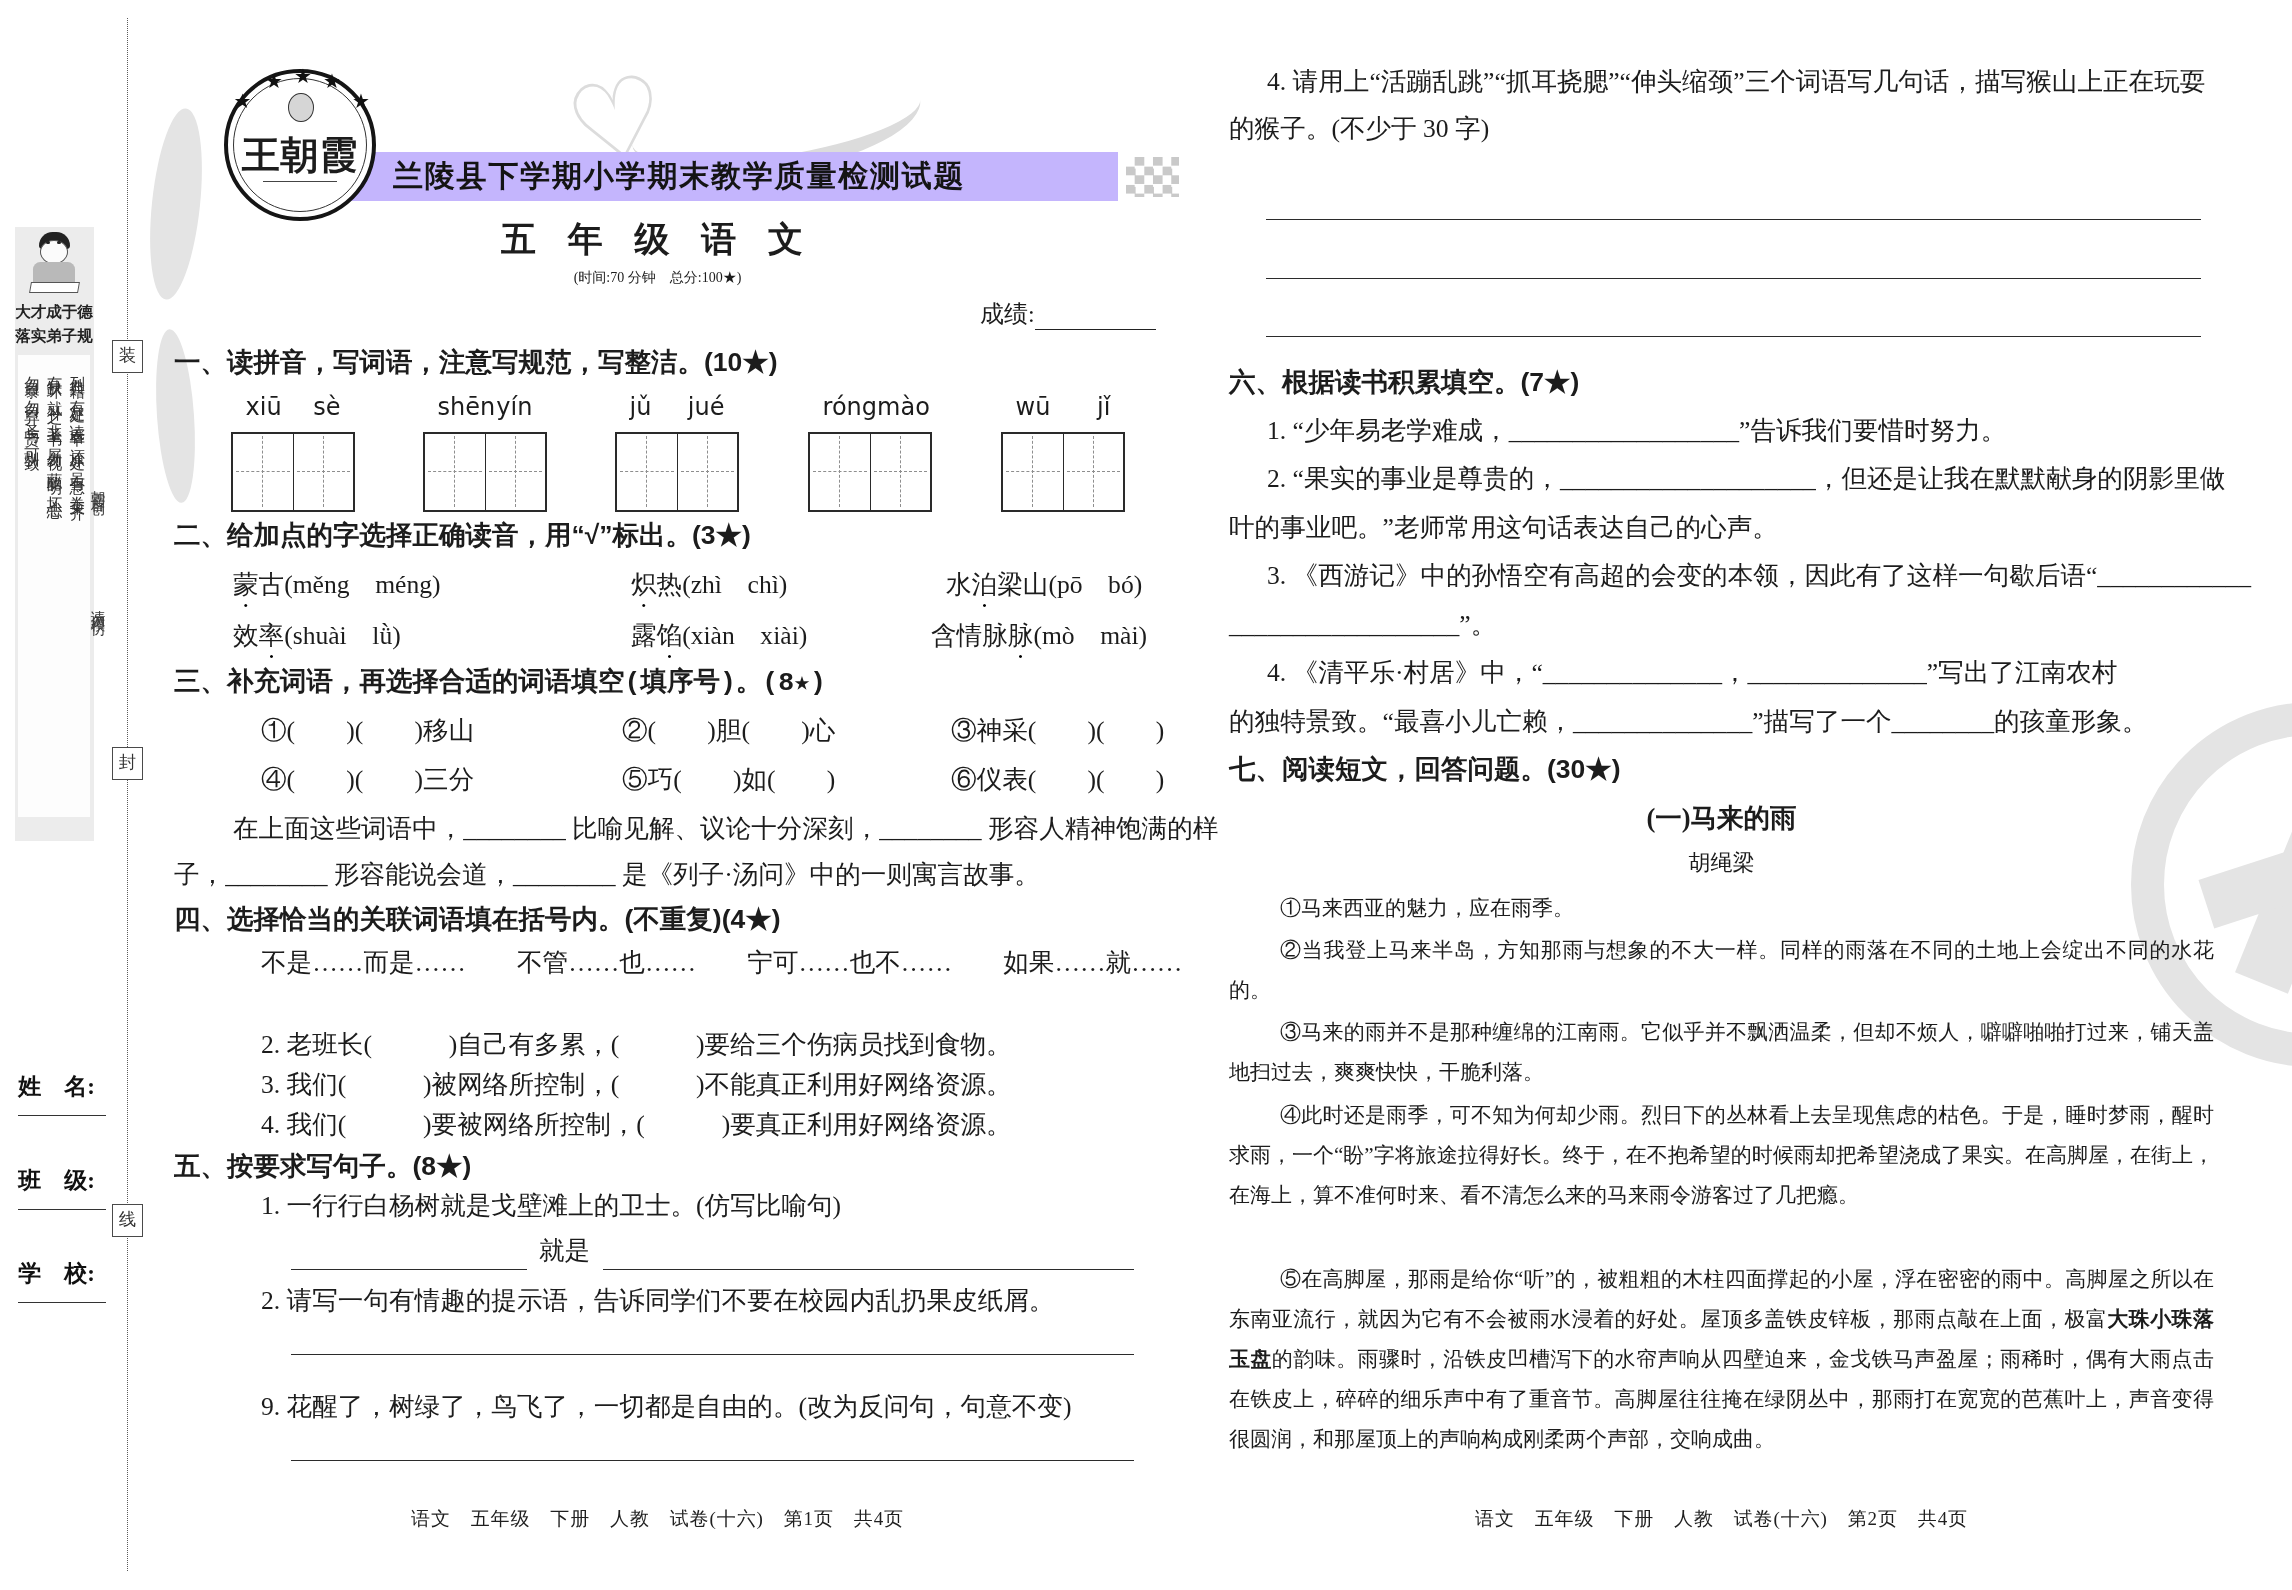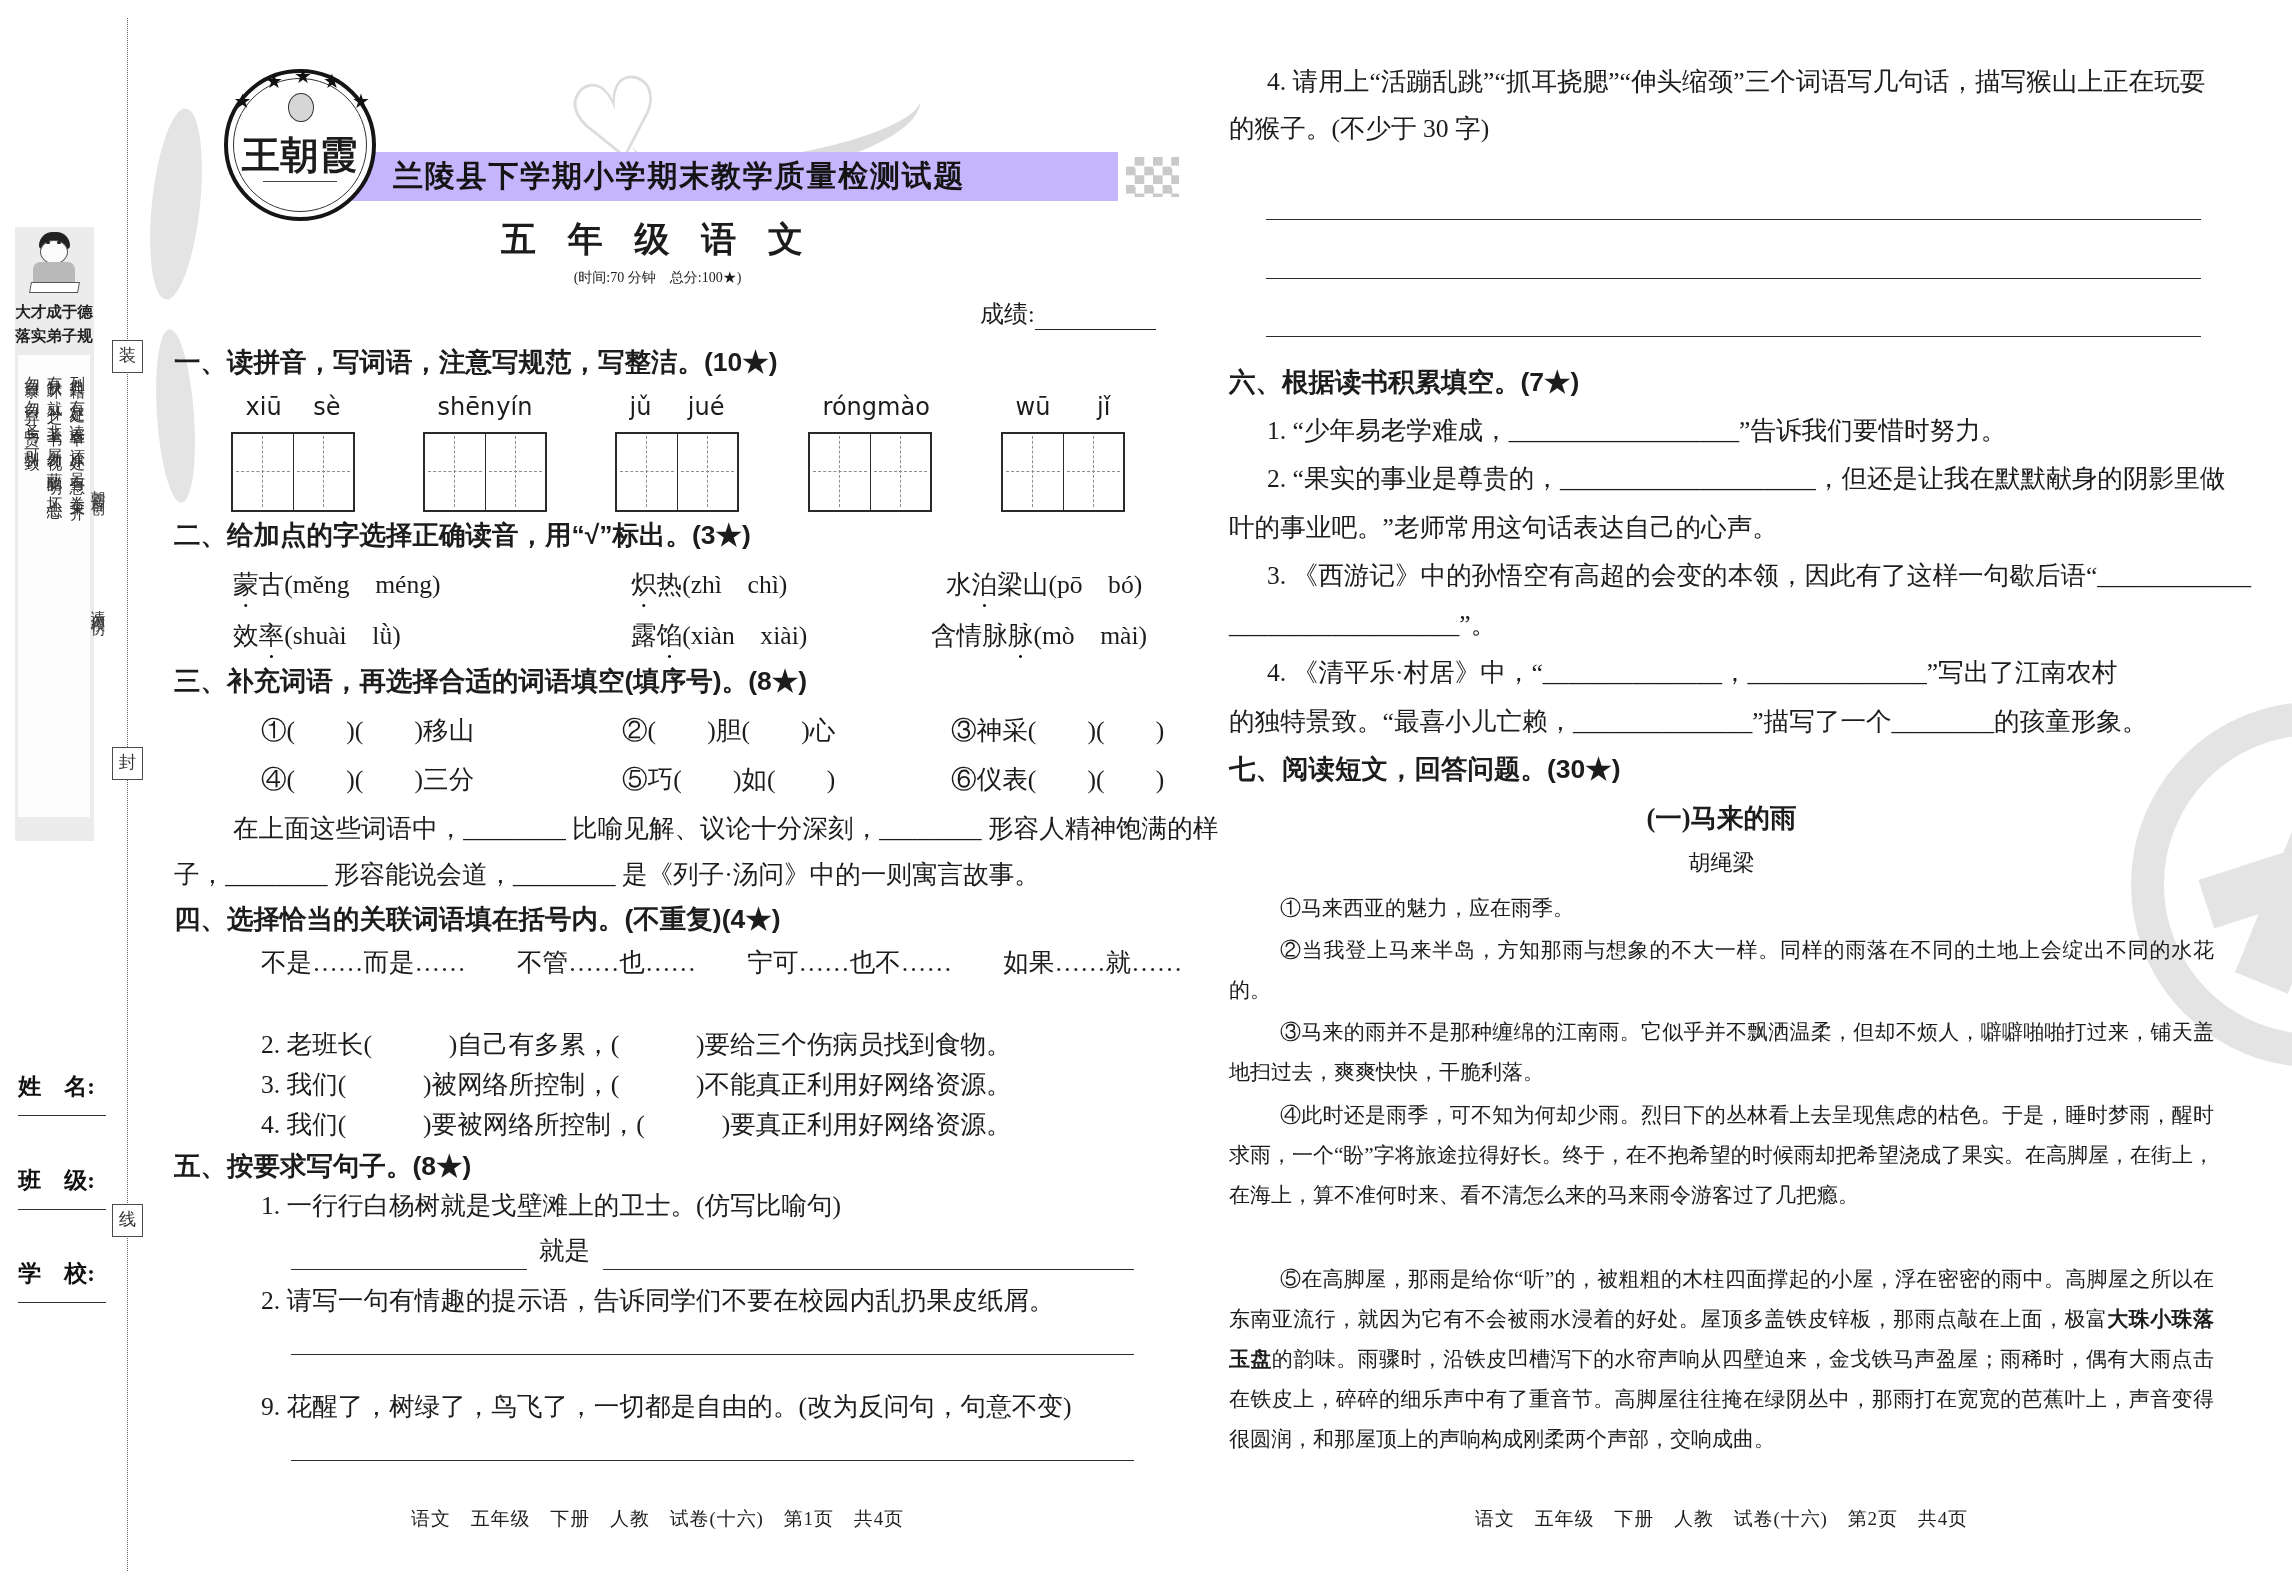--- a/index.html
+++ b/index.html
@@ -269,21 +269,21 @@
   </div>
 
   <div class="abs heading" style="top:517px; left:0;">二、给加点的字选择正确读音，用“√”标出。(3★)</div>
   <div class="abs body-line" style="top:567px; left:59px;"><span></span><span class="dot-char">蒙</span><span>古(měng　méng)</span></div>
   <div class="abs body-line" style="top:567px; left:457px;"><span></span><span class="dot-char">炽</span><span>热(zhì　chì)</span></div>
   <div class="abs body-line" style="top:567px; left:772px;"><span>水</span><span class="dot-char">泊</span><span>梁山(pō　bó)</span></div>
   <div class="abs body-line" style="top:618px; left:59px;"><span>效</span><span class="dot-char">率</span><span>(shuài　lǜ)</span></div>
   <div class="abs body-line" style="top:618px; left:457px;"><span>露</span><span class="dot-char">馅</span><span>(xiàn　xiài)</span></div>
   <div class="abs body-line" style="top:618px; left:757px;"><span>含情脉</span><span class="dot-char">脉</span><span>(mò　mài)</span></div>
 
-  <div class="abs heading" style="top:663px; left:0;">三、补充词语，再选择合适的词语填空(填序号)。(8★)</div>
+  <div class="abs heading" style="top:663px; left:0;font-family:Liberation Mono, monospace;">三、补充词语，再选择合适的词语填空(填序号)。(8★)</div>
   <div class="abs body-line" style="top:713px; left:87px;">①(　　)(　　)移山</div>
   <div class="abs body-line" style="top:713px; left:448px;">②(　　)胆(　　)心</div>
   <div class="abs body-line" style="top:713px; left:777px;">③神采(　　)(　　)</div>
   <div class="abs body-line" style="top:762px; left:87px;">④(　　)(　　)三分</div>
   <div class="abs body-line" style="top:762px; left:448px;">⑤巧(　　)如(　　)</div>
   <div class="abs body-line" style="top:762px; left:777px;">⑥仪表(　　)(　　)</div>
   <div class="abs body-line" style="top:811px; left:0; text-indent:59px;">在上面这些词语中，________ 比喻见解、议论十分深刻，________ 形容人精神饱满的样</div>
   <div class="abs body-line" style="top:857px; left:0;">子，________ 形容能说会道，________ 是《列子·汤问》中的一则寓言故事。</div>
 
   <div class="abs heading" style="top:901px; left:0;">四、选择恰当的关联词语填在括号内。(不重复)(4★)</div>

